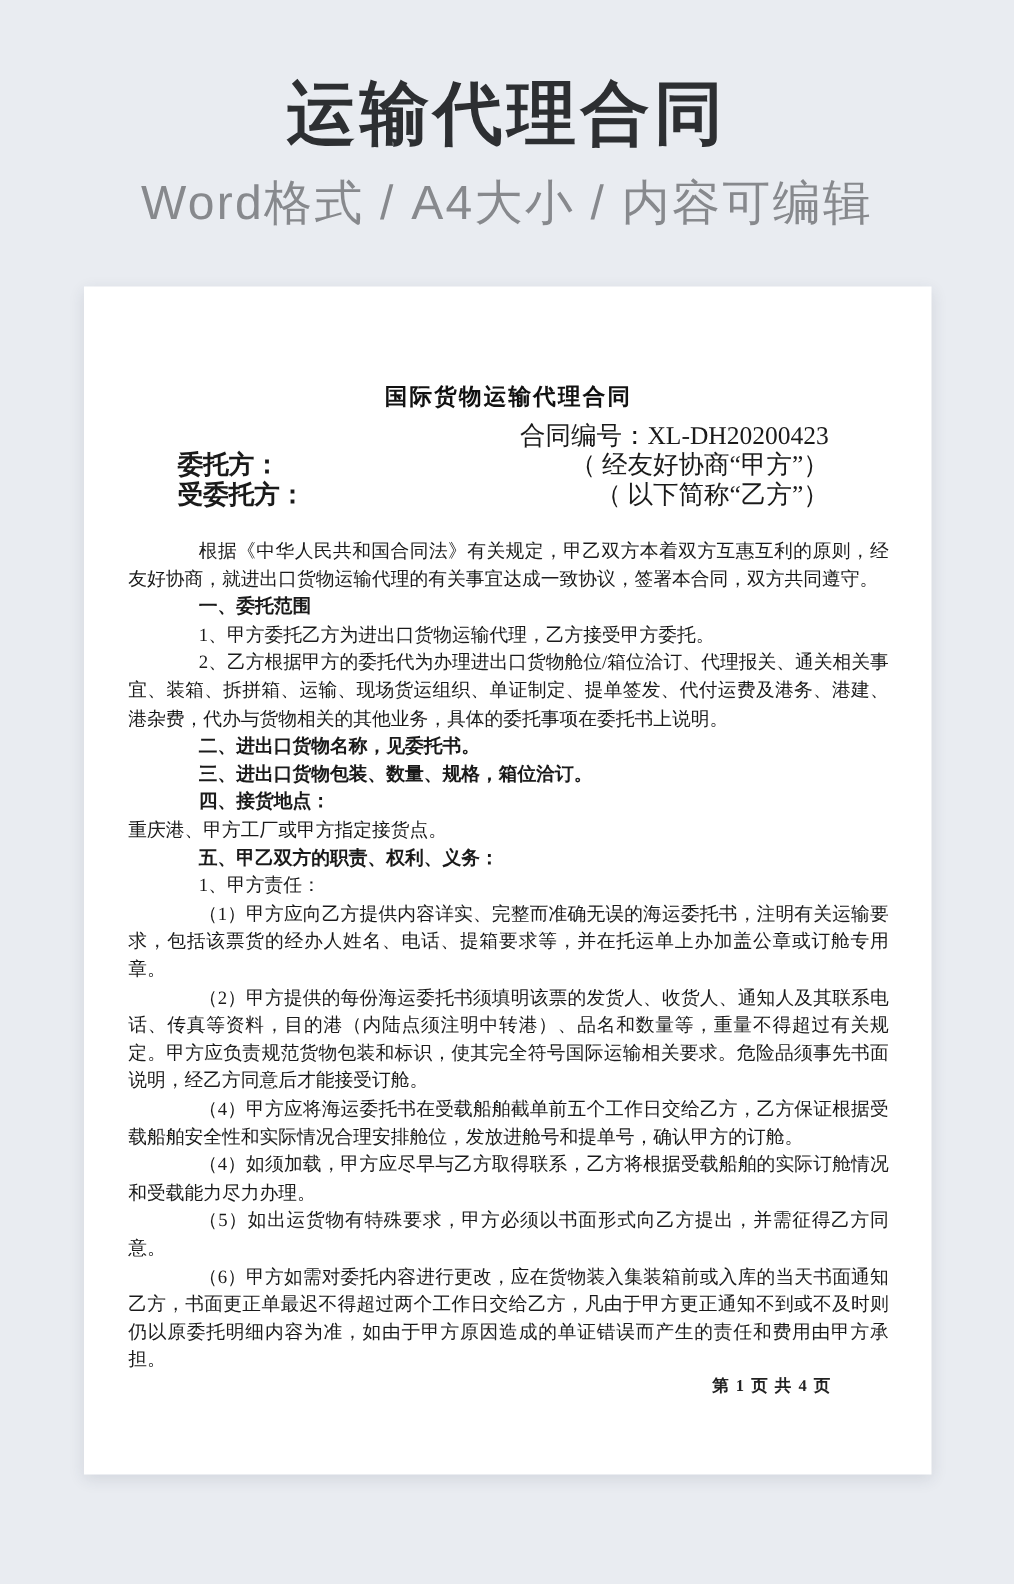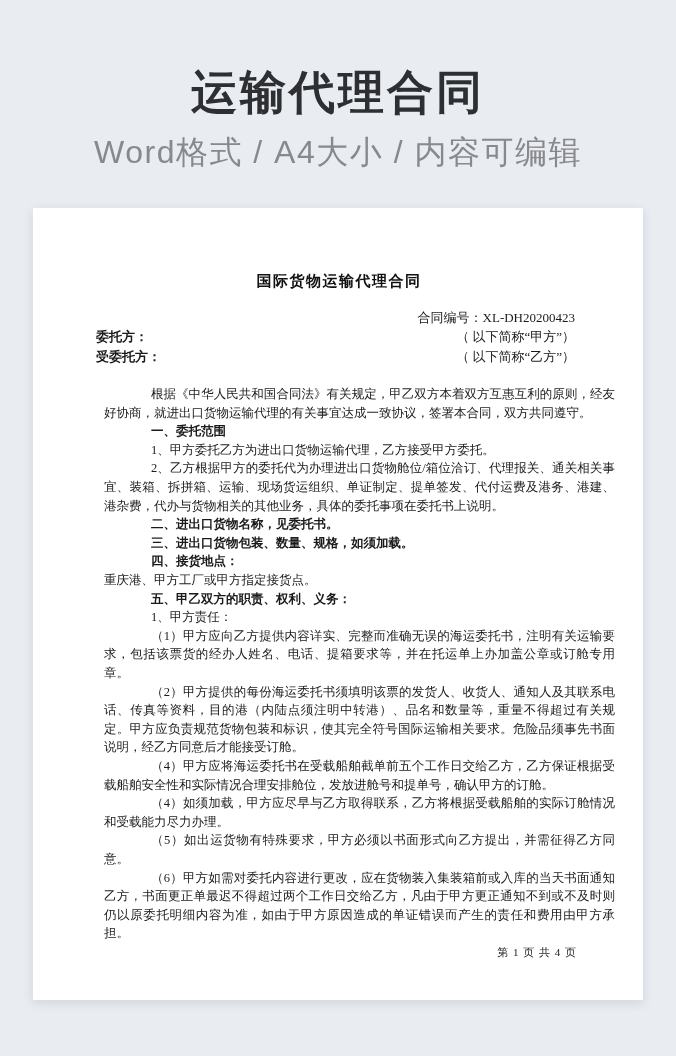--- a/index.html
+++ b/index.html
@@ -3,104 +3,105 @@
 <meta charset="utf-8">
 <style>
   * { margin: 0; padding: 0; box-sizing: border-box; }
   html, body {
     width: 676px; height: 1056px;
     background: #e9ecf1;
     overflow: hidden;
     font-family: "Liberation Sans", "DejaVu Sans", sans-serif;
   }
   
-  .banner { padding-top: 50px; text-align: center; margin-top: 17px; }
+  .banner { padding-top: 50px; text-align: center; }
   .banner-title {
     font-size: 46px; font-weight: 700; color: #2d2f32;
     letter-spacing: 3px; line-height: 1.1;
   }
   .banner-subtitle {
     margin-top: 13px; font-size: 32px; color: #87898d;
     letter-spacing: 1.5px; font-weight: 400;
   }
   
   .doc-page {
     position: relative;
-    width: 610px; height: 792px;
+    width: 565px; height: 792px;
     margin: 33px auto 0;
     background: #ffffff;
     box-shadow: 0 3px 10px rgba(40, 50, 70, 0.12);
     padding: 0 28px 0 30px;
     font-family: "Liberation Serif", "DejaVu Serif", serif;
     color: #1a1a1a;
   }
   .doc-title {
     padding-top: 64px;
     text-align: center;
     font-size: 15px; font-weight: 700;
     letter-spacing: 1.5px;
     color: #111;
   }
-  .meta { margin-top: 17px; font-size: 13px; line-height: 19.5px; }
+  .meta { margin-top: 7px; font-size: 17px; line-height: 19.5px; }
   .meta-row {
     display: flex; align-items: baseline;
     padding-left: 33px; padding-right: 40px;
   }
   .meta-label { font-weight: 700; }
   .meta-right { margin-left: auto; text-align: right; }
   
-  .doc-body { margin-top: 19px; margin-left: 41px; }
+  .doc-body { margin-top: 19px; }
   .para {
     font-size: 12.5px;
     line-height: 18.6px;
     text-align: justify;
     text-indent: 47px;
     word-break: break-all;
   }
   .para.bold { font-weight: 700; }
   .para.noindent { text-indent: 0; }
   .doc-footer {
     position: absolute;
-    right: 66px; bottom: 40px;
+    right: 66px; bottom: 52px;
     font-size: 11px; color: #222;
     letter-spacing: 1px;
+    font-weight: bold;
   }
 </style>
 </head>
 <body>
 
 <header class="banner">
   <div class="banner-title">运输代理合同</div>
   <div class="banner-subtitle">Word格式 / A4大小 / 内容可编辑</div>
 </header>
 
 <main class="doc-page">
   <h1 class="doc-title">国际货物运输代理合同</h1>
 
   <div class="meta">
     <div class="meta-row">
       <span class="meta-right">合同编号：XL-DH20200423</span>
     </div>
     <div class="meta-row">
       <span class="meta-label">委托方：</span>
-      <span class="meta-right">（ 以下简称“甲方”）</span>
+      <span class="meta-right">（ 经友好协商“甲方”）</span>
     </div>
     <div class="meta-row">
       <span class="meta-label">受委托方：</span>
       <span class="meta-right">（ 以下简称“乙方”）</span>
     </div>
   </div>
 
   <section class="doc-body">
       <p class="para">根据《中华人民共和国合同法》有关规定，甲乙双方本着双方互惠互利的原则，经友好协商，就进出口货物运输代理的有关事宜达成一致协议，签署本合同，双方共同遵守。</p>
       <p class="para bold">一、委托范围</p>
       <p class="para">1、甲方委托乙方为进出口货物运输代理，乙方接受甲方委托。</p>
       <p class="para">2、乙方根据甲方的委托代为办理进出口货物舱位/箱位洽订、代理报关、通关相关事宜、装箱、拆拼箱、运输、现场货运组织、单证制定、提单签发、代付运费及港务、港建、港杂费，代办与货物相关的其他业务，具体的委托事项在委托书上说明。</p>
       <p class="para bold">二、进出口货物名称，见委托书。</p>
-      <p class="para bold">三、进出口货物包装、数量、规格，如须加载。</p>
+      <p class="para bold">三、进出口货物包装、数量、规格，箱位洽订。</p>
       <p class="para bold">四、接货地点：</p>
       <p class="para noindent">重庆港、甲方工厂或甲方指定接货点。</p>
       <p class="para bold">五、甲乙双方的职责、权利、义务：</p>
       <p class="para">1、甲方责任：</p>
       <p class="para">（1）甲方应向乙方提供内容详实、完整而准确无误的海运委托书，注明有关运输要求，包括该票货的经办人姓名、电话、提箱要求等，并在托运单上办加盖公章或订舱专用章。</p>
       <p class="para">（2）甲方提供的每份海运委托书须填明该票的发货人、收货人、通知人及其联系电话、传真等资料，目的港（内陆点须注明中转港）、品名和数量等，重量不得超过有关规定。甲方应负责规范货物包装和标识，使其完全符号国际运输相关要求。危险品须事先书面说明，经乙方同意后才能接受订舱。</p>
       <p class="para">（4）甲方应将海运委托书在受载船舶截单前五个工作日交给乙方，乙方保证根据受载船舶安全性和实际情况合理安排舱位，发放进舱号和提单号，确认甲方的订舱。</p>
       <p class="para">（4）如须加载，甲方应尽早与乙方取得联系，乙方将根据受载船舶的实际订舱情况和受载能力尽力办理。</p>
       <p class="para">（5）如出运货物有特殊要求，甲方必须以书面形式向乙方提出，并需征得乙方同意。</p>
       <p class="para">（6）甲方如需对委托内容进行更改，应在货物装入集装箱前或入库的当天书面通知乙方，书面更正单最迟不得超过两个工作日交给乙方，凡由于甲方更正通知不到或不及时则仍以原委托明细内容为准，如由于甲方原因造成的单证错误而产生的责任和费用由甲方承担。</p>

